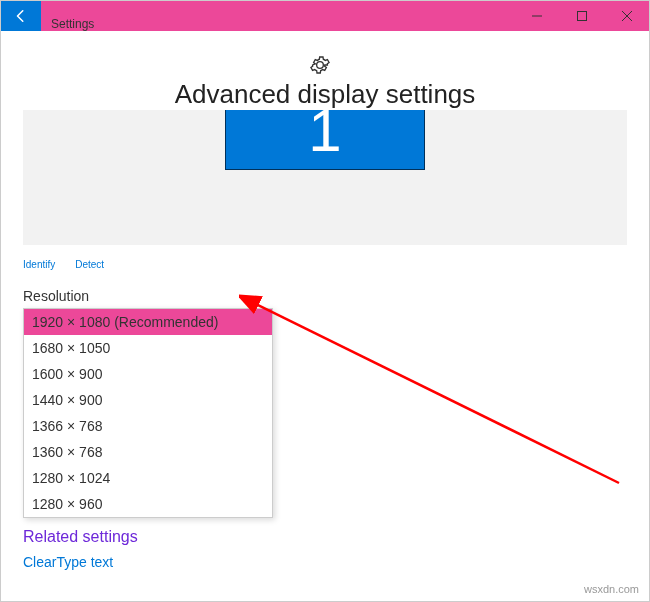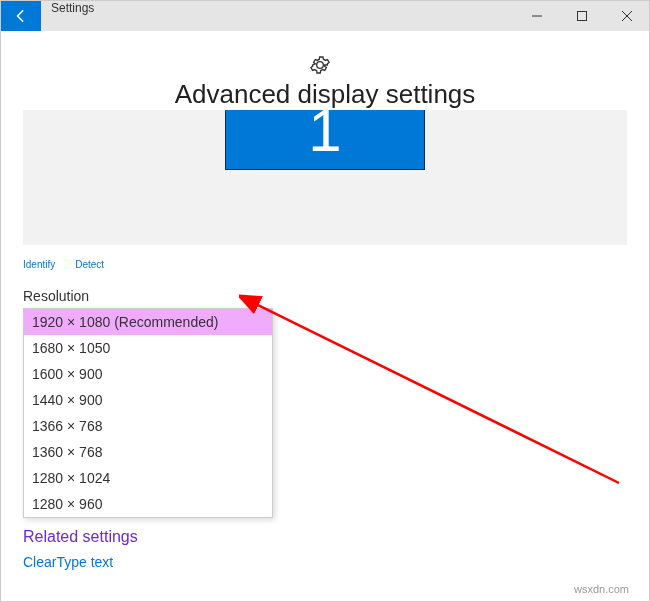--- a/index.html
+++ b/index.html
@@ -1,40 +1,40 @@
 <!DOCTYPE html>
 <html><head>
   <meta charset="utf-8">
   <style>
     * { box-sizing: border-box; font-family: "Segoe UI", Tahoma, sans-serif; }
     body { margin: 0; padding: 0; background: #fff; width: 650px; height: 602px; overflow: hidden; border: 1px solid #ccc; position: relative; }
-    .titlebar { height: 30px; display: flex; align-items: flex-start; background: #e5e5e5; }
+    .titlebar { height: 30px; display: flex; align-items: flex-end; background: #ec4899; }
     .back-btn { width: 40px; height: 30px; background: #0078d7; display: flex; align-items: center; justify-content: center; }
     .back-btn svg { width: 14px; height: 14px; }
     .title-text { padding-left: 10px; font-size: 12px; color: #333; }
     .window-controls { margin-left: auto; display: flex; }
     .win-ctrl { width: 45px; height: 30px; display: flex; align-items: center; justify-content: center; }
     .win-ctrl svg { width: 10px; height: 10px; }
     .content { padding: 14px 22px 0 22px; }
     .page-heading { display: flex; align-items: center; margin-top: 10px; margin-bottom: 0; flex-direction: column; }
     .gear { margin-right: 10px; }
     .gear svg { width: 20px; height: 20px; }
     .page-heading h1 { font-weight: 300; font-size: 26px; margin: 0; color: #222; }
     .display-area { background: #f2f2f2; height: 135px; display: flex; align-items: flex-start; justify-content: center; margin-top: 0; position: relative; overflow: hidden; }
     .display-tile { width: 200px; height: 80px; background: #0078d7; border: 1px solid #00305a; display: flex; align-items: center; justify-content: center; margin-top: -20px; }
     .display-tile span { color: #fff; font-size: 60px; font-weight: 300; }
     .links-row { display: flex; gap: 20px; margin-top: 14px; font-size: 10px; }
     .link { color: #0078d7; cursor: pointer; }
     .label { margin-top: 18px; font-size: 14px; color: #333; }
     .dropdown { margin-top: 4px; width: 250px; border: 1px solid #ccc; background: #fff; box-shadow: 2px 2px 6px rgba(0,0,0,0.15); }
     .option { padding: 5px 8px; font-size: 14px; color: #333; cursor: pointer; }
-    .option.selected { background: #f0abfc; }
+    .option.selected { background: #ec4899; }
     .related-heading { margin-top: 10px; font-size: 16px; font-weight: 400; color: #6d28d9; }
     .cleartype { margin-top: 8px; font-size: 14px; color: #0078d7; }
-    .watermark { position: absolute; bottom: 6px; right: 20px; font-size: 11px; color: #999; }
+    .watermark { position: absolute; bottom: 6px; right: 10px; font-size: 11px; color: #999; }
     
     .arrow-svg { position: absolute; left: 238px; top: 292px; pointer-events: none; }
   </style>
 </head>
 <body>
 
 <div class="titlebar">
   <div class="back-btn">
     <svg viewBox="0 0 16 16">
         <path d="M10 2 L4 8 L10 14" stroke="#fff" stroke-width="1.8" fill="none" stroke-linecap="round" stroke-linejoin="round"></path>

